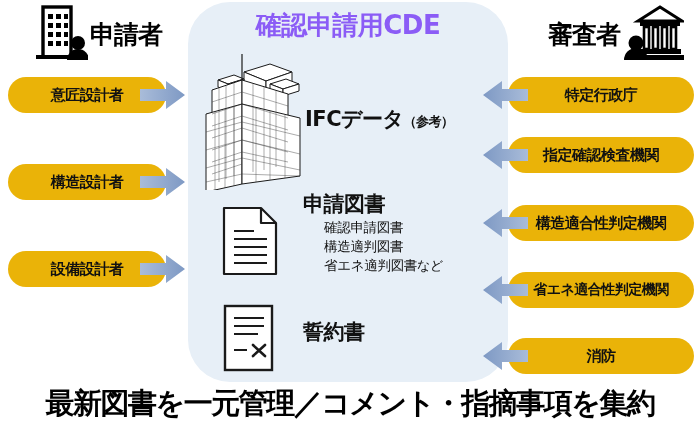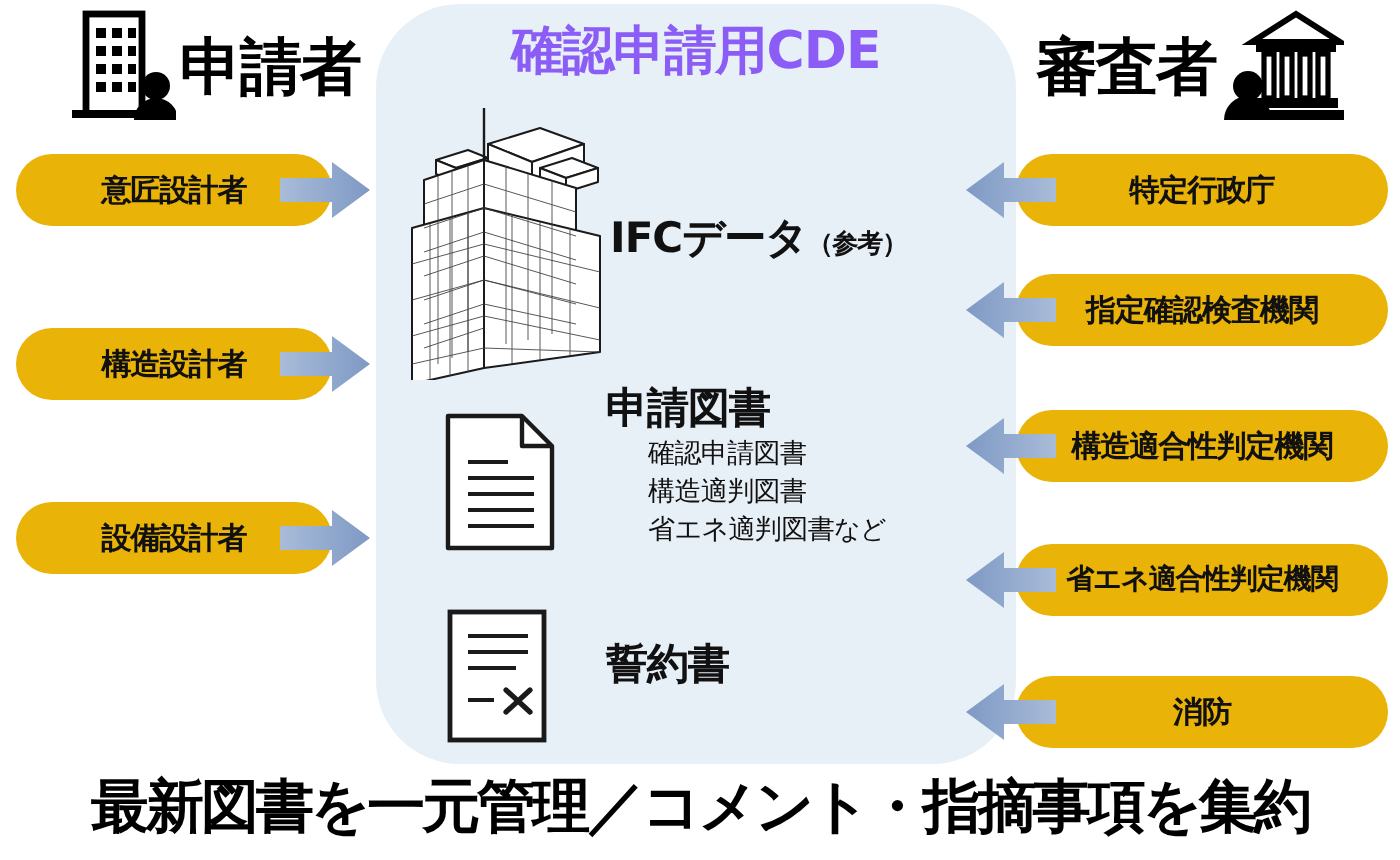--- a/index.html
+++ b/index.html
@@ -39,27 +39,27 @@
   }
 
   
   .actor-head {
     position: absolute;
     display: flex;
     align-items: center;
     gap: 2px;
   }
   .actor-head .actor-label {
-    font-size: 31px;
+    font-size: 25px;
     font-weight: bold;
     color: #000;
     letter-spacing: -1px;
   }
   #applicant-head { left: 32px; top: 3px; }
-  #reviewer-head  { left: 518px; top: 3px; text-align: right; }
+  #reviewer-head  { left: 548px; top: 3px; text-align: right; }
 
   
   .pill {
     position: absolute;
     height: 36px;
     background: #eab308;
     border-radius: 18px;
     display: flex;
     align-items: center;
     justify-content: center;

